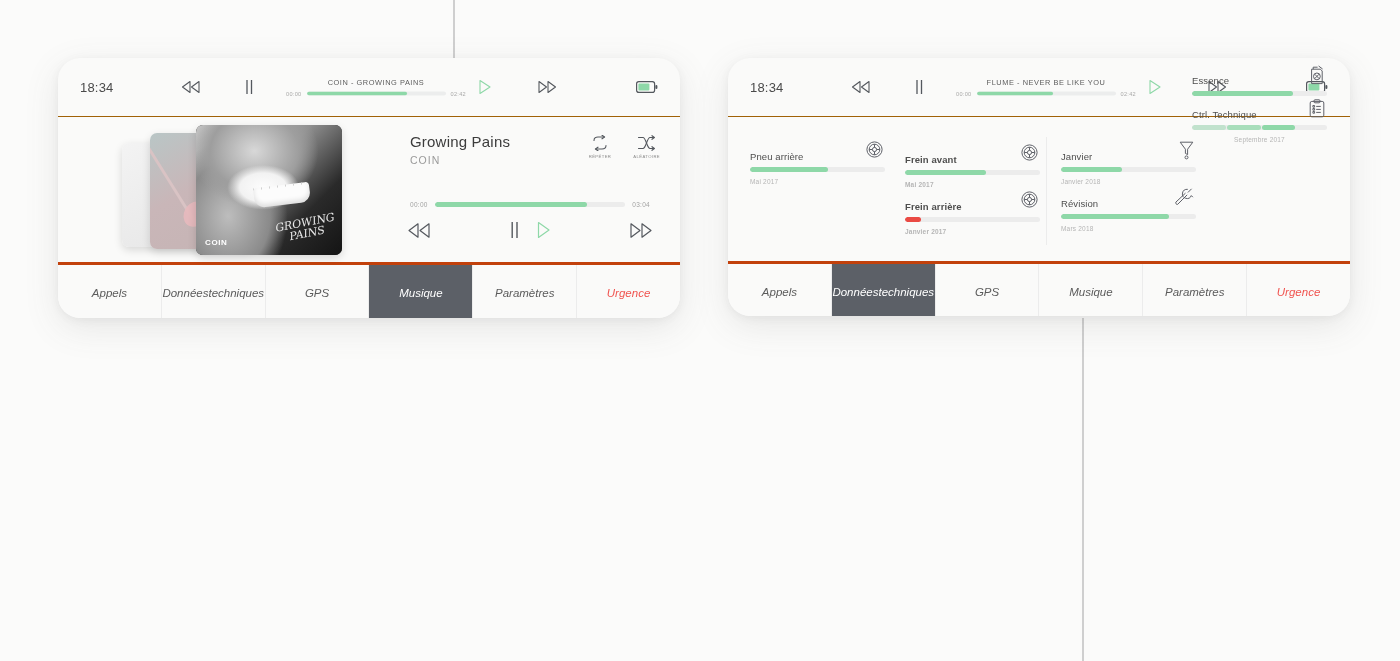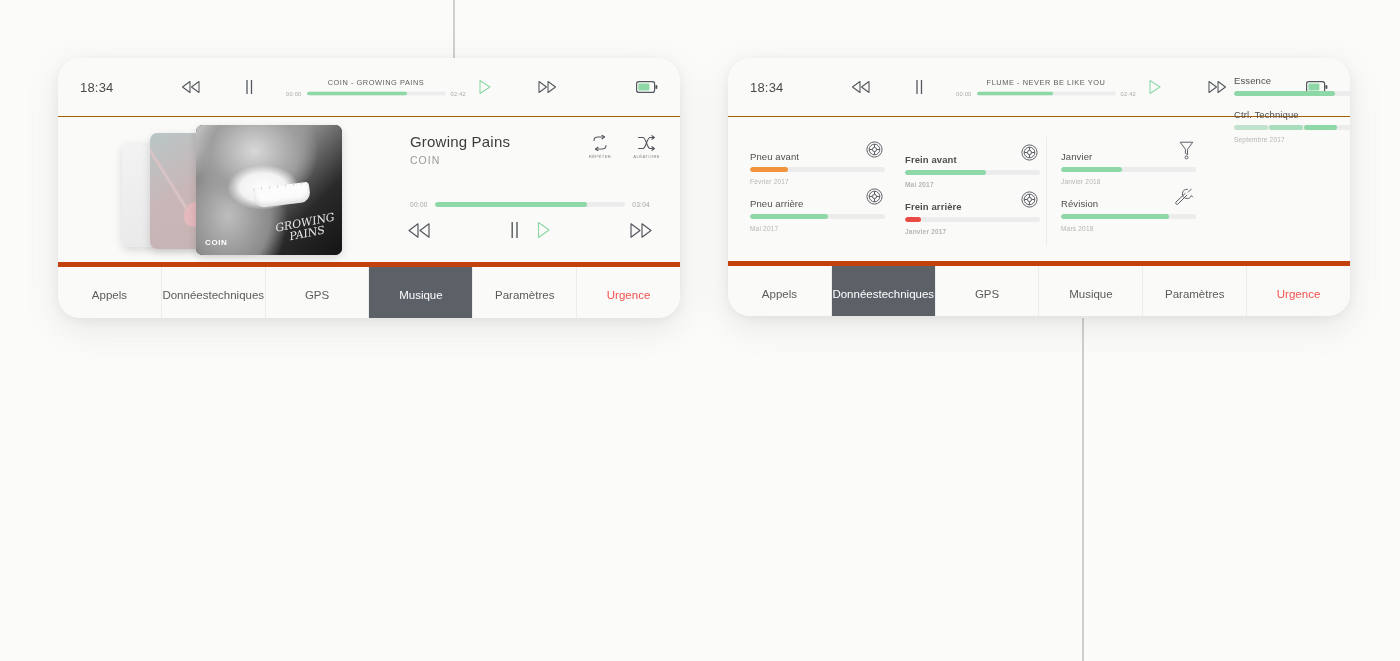--- a/index.html
+++ b/index.html
@@ -123,38 +123,38 @@
   .bp-time{font-size:6.5px;color:#a3a3a3;letter-spacing:.3px;}
   .bp-bar{flex:1;height:5px;border-radius:3px;background:#ececec;overflow:hidden;}
   .bp-fill{height:100%;border-radius:3px;background:#8ed8a8;}
   .big-controls{
     position:absolute;left:348px;top:104px;width:248px;
     display:flex;align-items:center;justify-content:space-between;
   }
   .bc-mid{display:flex;align-items:center;gap:16px;}
 
   
-  .tabs{display:flex;height:57px;border-top:5px solid #c2410c;}
+  .tabs{display:flex;height:57px;border-top:3px solid #c2410c;font-style:italic;}
   .tab{
     flex:1;display:flex;align-items:center;justify-content:center;
     font-size:11.5px;color:#5b5b5b;text-align:center;line-height:1.25;
     border-right:1px solid #ececec;cursor:pointer;
     background:#fafaf9;
   }
   .tab:last-child{border-right:none;}
   .tab.active{background:#5c6067;color:#fff;}
   .tab.danger{color:#f0534f;align-items:center;}
 
   
   .tech-body{position:relative;height:144px;}
   .tech-col{position:absolute;top:0;width:135px;}
   #tcol1{left:22px;}
   #tcol2{left:177px;}
   #tcol3{left:333px;}
-  #tcol4{left:506px;}
+  #tcol4{left:464px;text-align:center;}
   .col-div{position:absolute;top:20px;width:1px;height:108px;background:#ececec;}
   #cdiv1{left:318px;}
   .tech-item{position:relative;margin-bottom:13px;}
   .tech-item.shift{margin-top:-38px;}
   .ti-head{display:flex;align-items:flex-end;justify-content:space-between;}
   .ti-name{font-size:9.5px;color:#4e4e4e;letter-spacing:.1px;}
   .ti-bar{
     margin-top:5px;height:5px;border-radius:3px;background:#ececec;
     overflow:hidden;display:flex;gap:1px;
   }
@@ -398,42 +398,20 @@
           <rect x="0.6" y="0.6" width="18" height="10.8" rx="2.2" fill="none" stroke="#54585e" stroke-width="1.2"></rect>
           <rect x="2.4" y="2.4" width="11" height="7.2" rx="1" fill="#8ed8a8"></rect>
           <rect x="19.4" y="4" width="2" height="4" rx="1" fill="#54585e"></rect>
         </svg>
     </div>
   </div>
 
   <div class="tech-body">
     <div class="col-div" id="cdiv1"></div>
     <div class="tech-col" id="tcol1" style="top: 34px;">
-        <div class="tech-item">
-          <div class="ti-head">
-            <div class="ti-name">Pneu avant</div>
-          </div>
-          <div class="ti-icon">
-            <svg width="17" height="17" viewBox="0 0 17 17">
-              <g fill="none" stroke="#5e6068" stroke-width="1">
-                <circle cx="8.5" cy="8.5" r="7.6"></circle>
-                <circle cx="8.5" cy="8.5" r="5.3"></circle>
-                <circle cx="8.5" cy="8.5" r="2.1"></circle>
-                <line x1="8.5" y1="3.2" x2="8.5" y2="6.4"></line>
-                <line x1="8.5" y1="10.6" x2="8.5" y2="13.8"></line>
-                <line x1="3.2" y1="8.5" x2="6.4" y2="8.5"></line>
-                <line x1="10.6" y1="8.5" x2="13.8" y2="8.5"></line>
-              </g>
-            </svg>
-          </div>
-          <div class="ti-bar">
-            <div class="ti-fill" style="width: 28%; background: rgb(242, 148, 60);"></div>
-          </div>
-          <div class="ti-date">Février 2017</div>
-        </div>
         <div class="tech-item">
           <div class="ti-head">
             <div class="ti-name">Pneu arrière</div>
           </div>
           <div class="ti-icon">
             <svg width="17" height="17" viewBox="0 0 17 17">
               <g fill="none" stroke="#5e6068" stroke-width="1">
                 <circle cx="8.5" cy="8.5" r="7.6"></circle>
                 <circle cx="8.5" cy="8.5" r="5.3"></circle>
                 <circle cx="8.5" cy="8.5" r="2.1"></circle>

